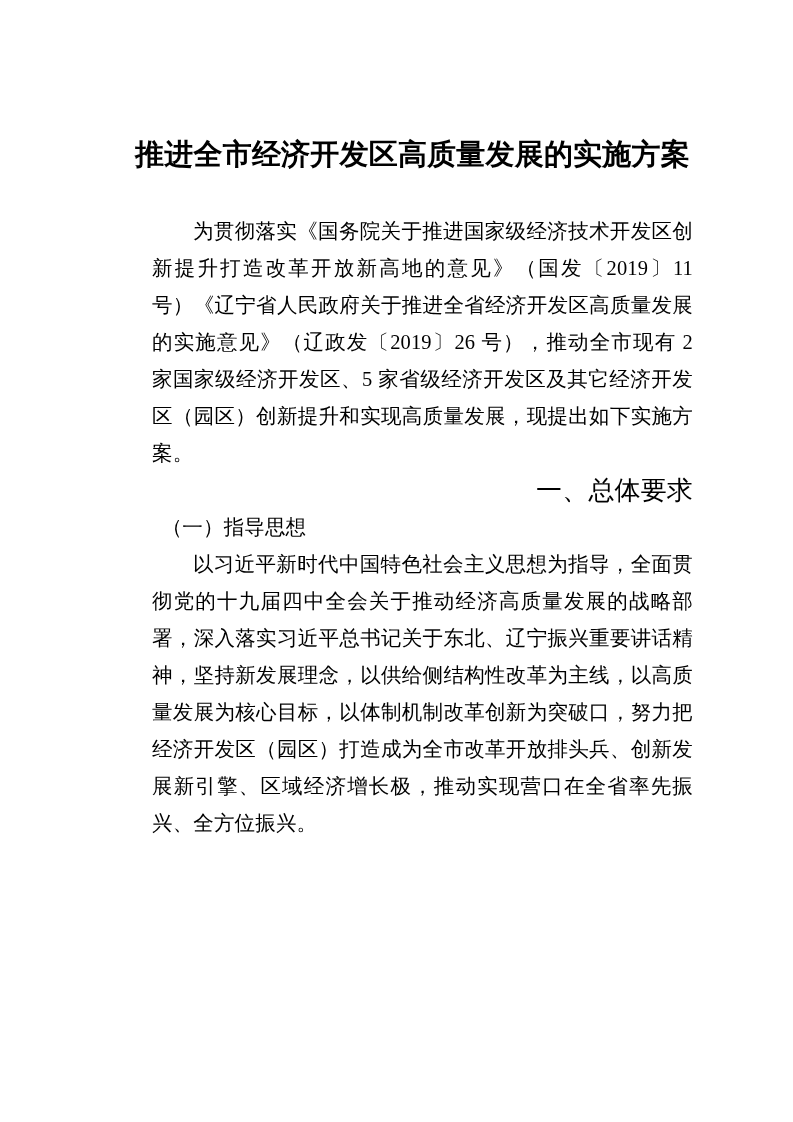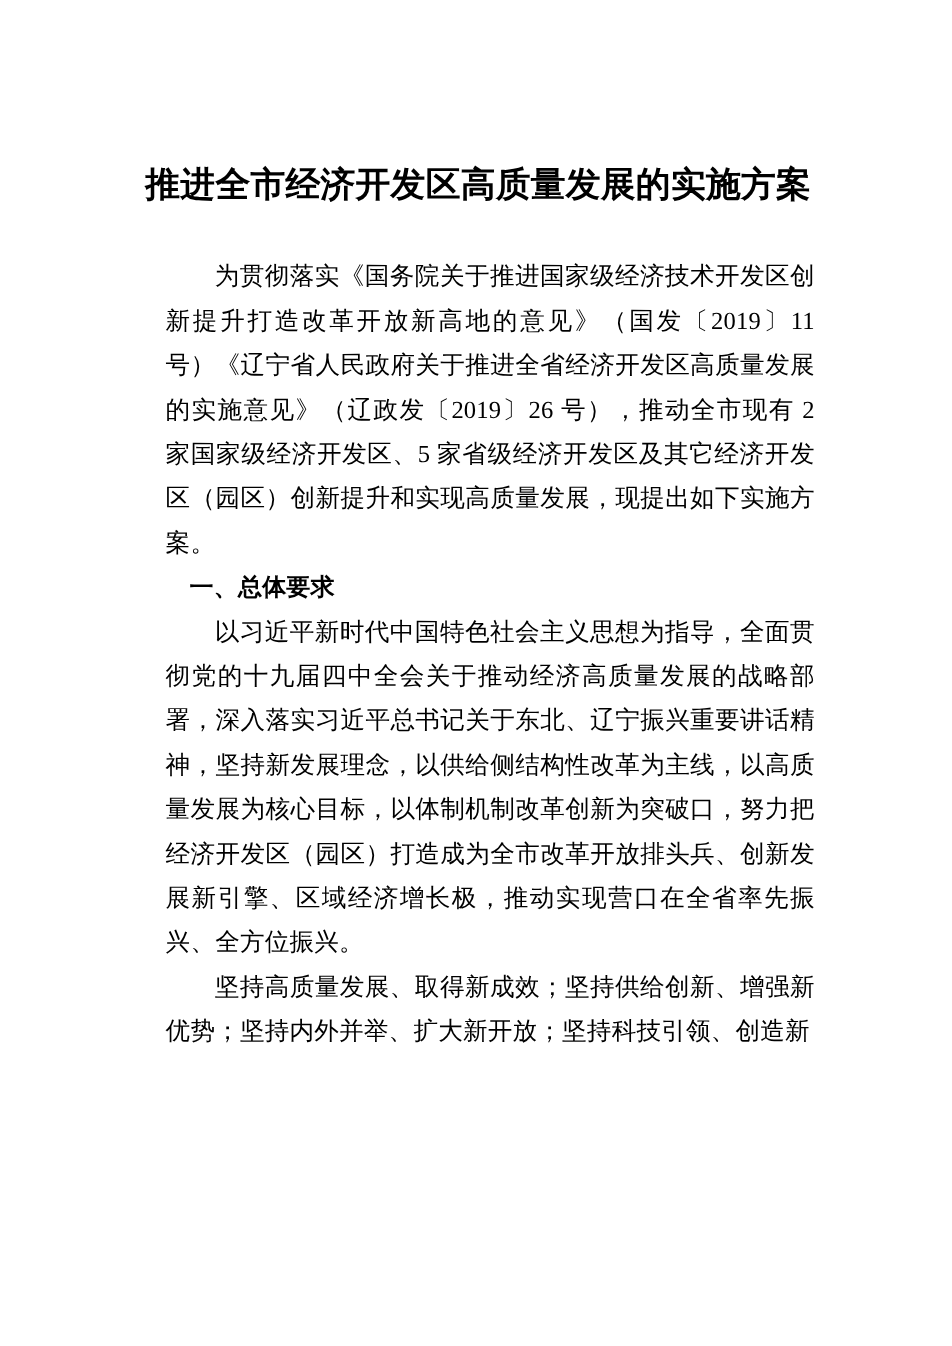--- a/index.html
+++ b/index.html
@@ -15,21 +15,21 @@
     height: 1122px;
     margin: 0 auto;
     background: #ffffff;
     overflow: hidden;
     box-sizing: border-box;
   }
 
   
   .content {
     position: absolute;
-    left: 118px;
+    left: 132px;
     top: 0;
     width: 561px;
   }
 
   
   .doc-title {
     font-family: "Liberation Sans", "DejaVu Sans", sans-serif;
     font-weight: 700;
     font-size: 29px;
     line-height: 41px;
@@ -73,25 +73,25 @@
   }
 
   p.para {
     text-indent: 2em;
     margin-left: 20px;
   }
 
   
   h2.section-head {
     font-family: "Liberation Sans", "DejaVu Sans", sans-serif;
-    font-weight: 700;
-    font-size: 20px;
+    font-weight: 400;
+    font-size: 26px;
     line-height: 37px;
     text-indent: 2em;
-    text-align: left;
+    text-align: right;
   }
 
   
   p.subhead {
     text-indent: 1.45em;
     text-align: left;
   }
 
   
 </style>
@@ -103,21 +103,21 @@
 
     <h1 class="doc-title">推进全市经济开发区高质量发展的实施方案</h1>
 
 
     <div class="body-block">
 
       <p class="para">为贯彻落实《国务院关于推进国家级经济技术开发区创新提升打造改革开放新高地的意见》（国发〔2019〕11 号）《辽宁省人民政府关于推进全省经济开发区高质量发展的实施意见》（辽政发〔2019〕26 号），推动全市现有 2 家国家级经济开发区、5 家省级经济开发区及其它经济开发区（园区）创新提升和实现高质量发展，现提出如下实施方案。</p>
 
       <h2 class="section-head">一、总体要求</h2>
 
+      <p class="subhead">（一）指导思想</p>
 
       <p class="para">以习近平新时代中国特色社会主义思想为指导，全面贯彻党的十九届四中全会关于推动经济高质量发展的战略部署，深入落实习近平总书记关于东北、辽宁振兴重要讲话精神，坚持新发展理念，以供给侧结构性改革为主线，以高质量发展为核心目标，以体制机制改革创新为突破口，努力把经济开发区（园区）打造成为全市改革开放排头兵、创新发展新引擎、区域经济增长极，推动实现营口在全省率先振兴、全方位振兴。</p>
 
 
-      <p class="para">坚持高质量发展、取得新成效；坚持供给创新、增强新优势；坚持内外并举、扩大新开放；坚持科技引领、创造新</p>
 
     </div>
   </div>
 </div>
 
 </body></html>

